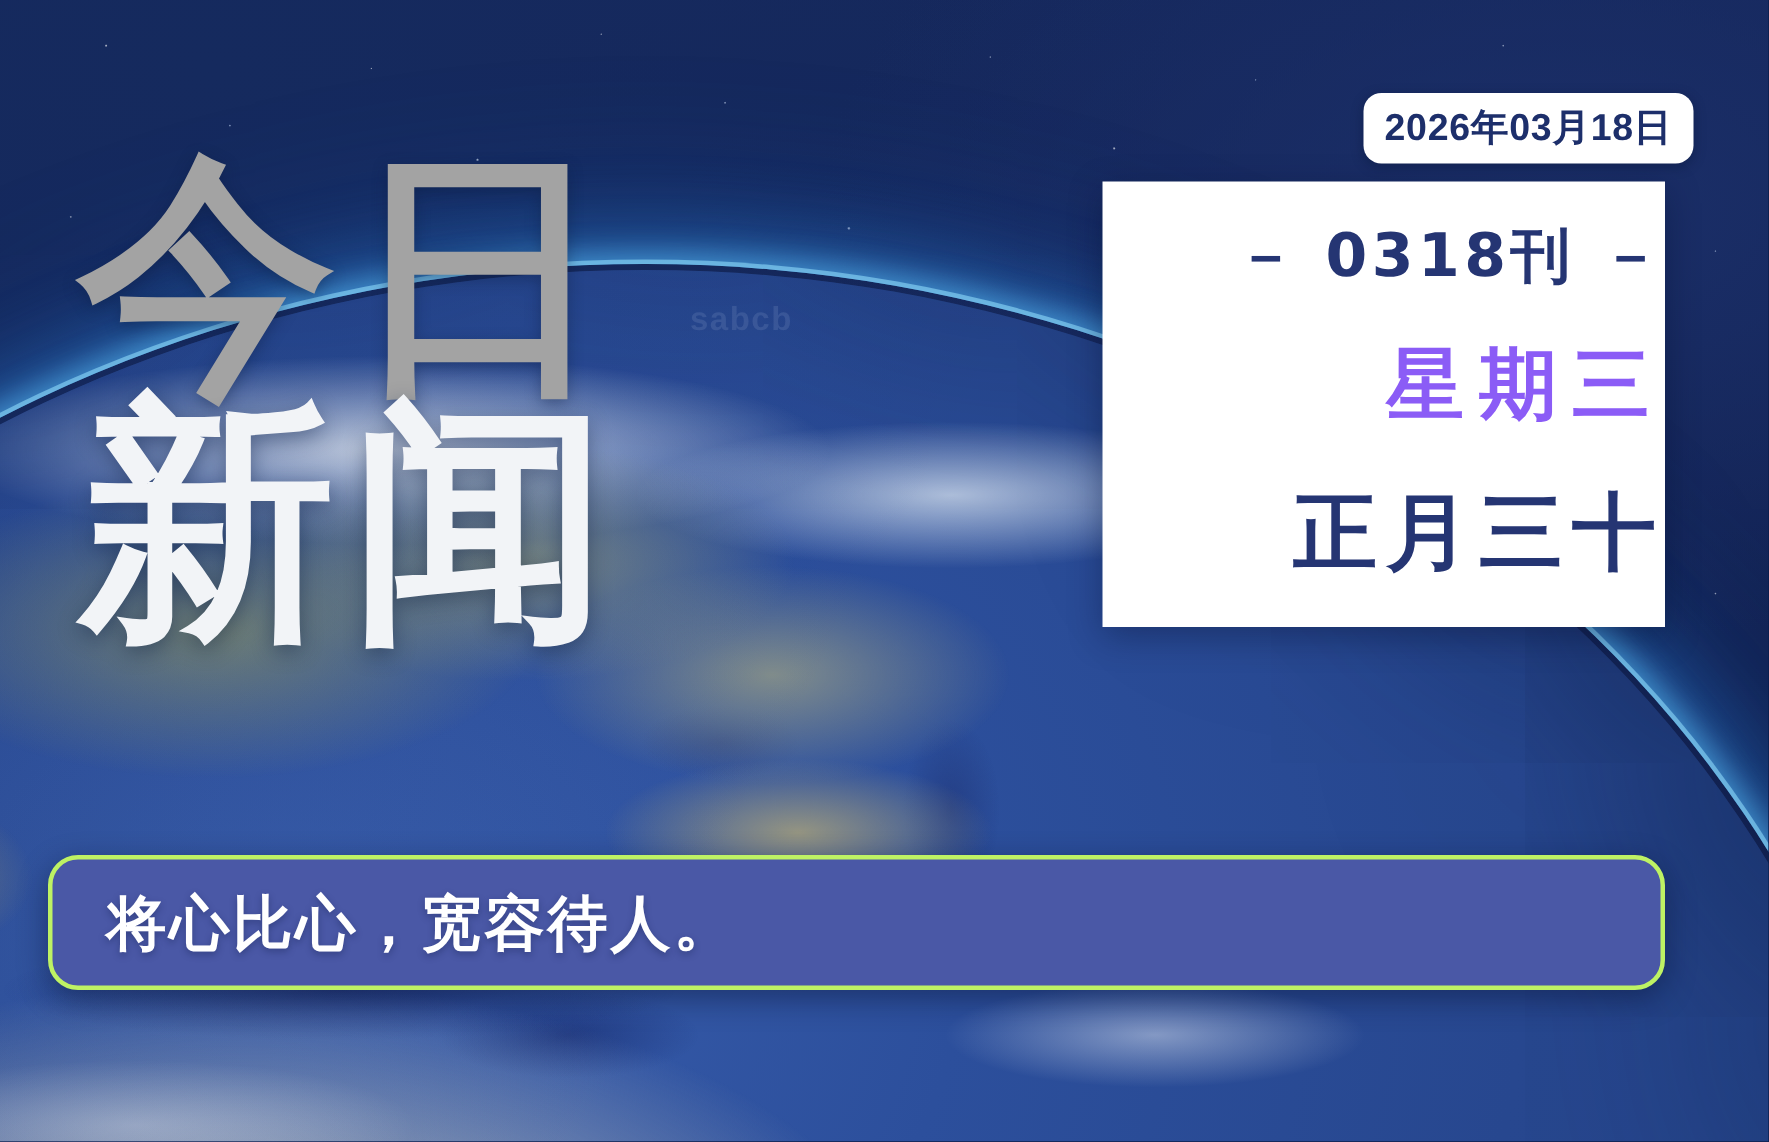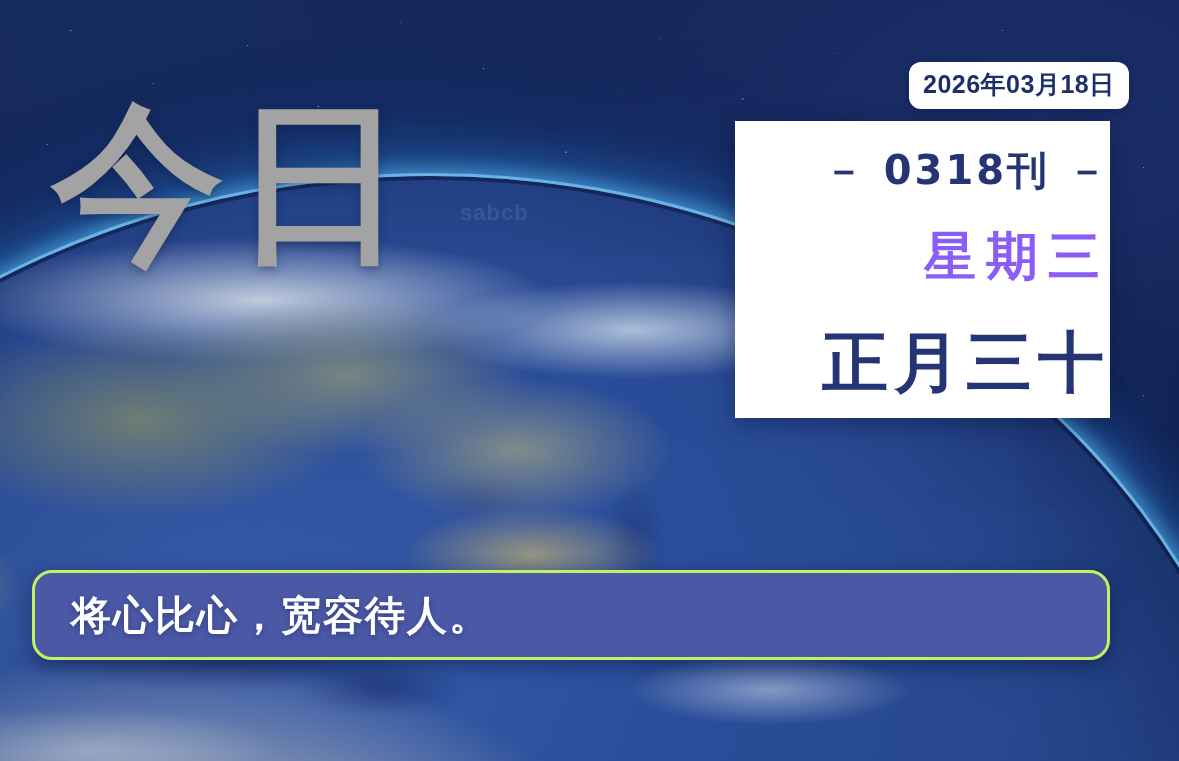--- a/index.html
+++ b/index.html
@@ -204,21 +204,21 @@
   }
   .issue {
     font-size:40px; font-weight:700; color:#253573; letter-spacing:3px;
     font-family:"DejaVu Sans","Liberation Sans",sans-serif;
   }
   .weekday {
     margin-top:24px; font-size:52px; font-weight:700; color:#8b5cf6;
     letter-spacing:10px; font-family:"DejaVu Sans","Liberation Sans",sans-serif;
   }
   .lunar {
-    margin-top:26px; font-size:66px; font-weight:700; color:#253573;
+    margin-top:26px; font-size:56px; font-weight:700; color:#253573;
     letter-spacing:6px; font-family:"DejaVu Sans","Liberation Sans",sans-serif;
   }
 
   
   .quote-bar {
     position:absolute; left:32px; top:570px; width:1078px; height:90px;
     background:#4A58A6; border:3px solid #bef264; border-radius:20px;
     display:flex; align-items:center; padding-left:36px;
     box-shadow:0 6px 20px rgba(6,16,48,.45);
   }
@@ -244,20 +244,21 @@
       <div class="land"></div>
       <div class="terminator"></div>
     </div>
     <div class="atmo"></div>
   </div>
 
   <div class="watermark">sabcb</div>
 
   <div class="title-block">
     <div class="title-line title-today">今日</div>
+    <div class="title-line title-news">新闻</div>
   </div>
 
   <div class="right-col">
 
     <div class="date-badge">2026年03月18日</div>
 
 
     <div class="info-card">
       <div class="issue">－ 0318刊 －</div>
       <div class="weekday">星期三</div>

